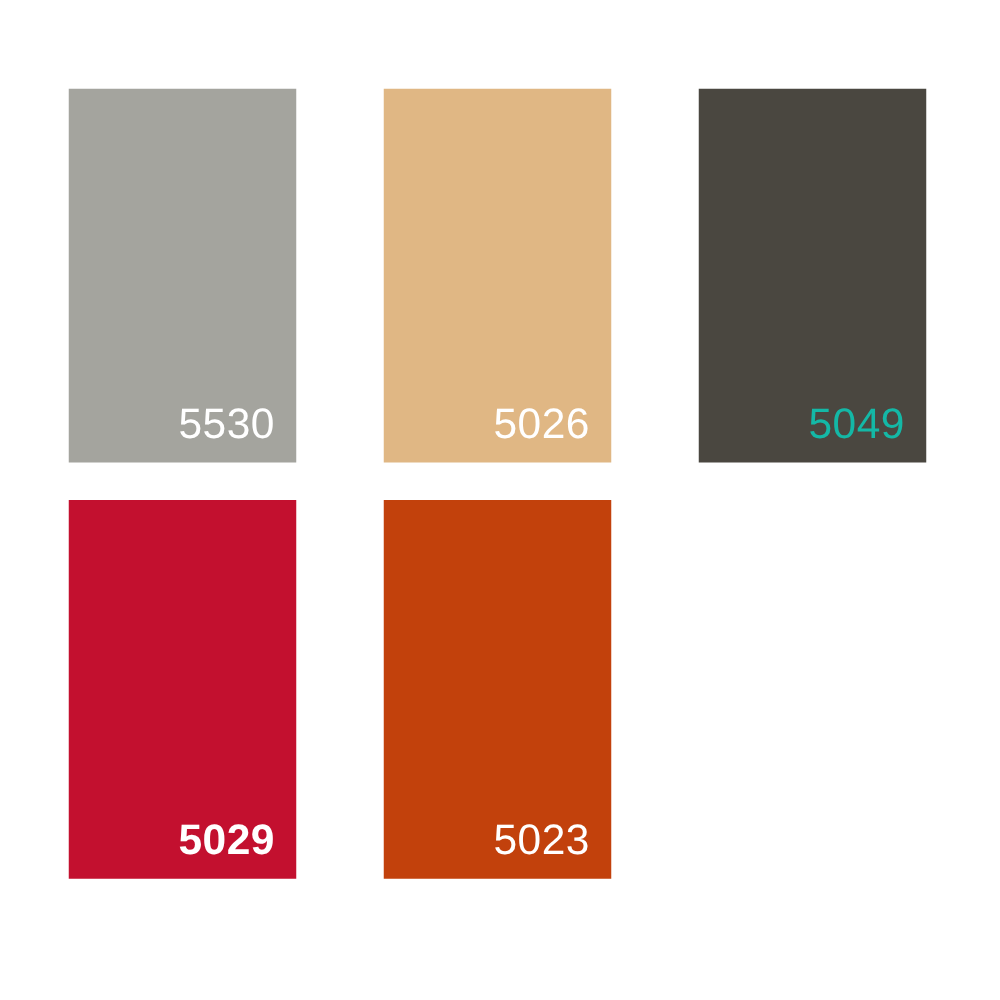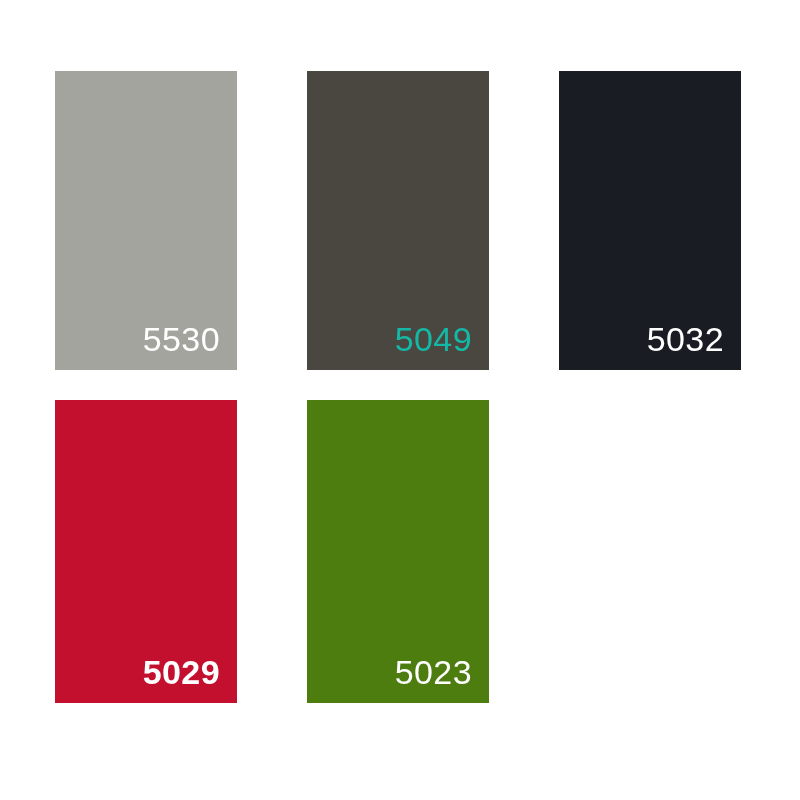--- a/index.html
+++ b/index.html
@@ -53,31 +53,31 @@
 </head>
 <body style="background-color: rgb(255, 255, 255);">
 
 <div id="swatch-board" style="background-color: rgb(255, 255, 255);">
   <div class="swatch-grid">
 
     <div class="swatch" style="background-color: rgb(164, 164, 158);">
       <span class="swatch-label" style="color: rgb(255, 255, 255);">5530</span>
     </div>
 
+    <div class="swatch" style="background-color: rgb(224, 183, 132);">
+      <span class="swatch-label" style="color: rgb(255, 255, 255);">5026</span>
+    </div>
 
     <div class="swatch" style="background-color: rgb(74, 71, 64);">
       <span class="swatch-label" style="color: #14b8a6;">5049</span>
     </div>
 
-    <div class="swatch" style="background-color: rgb(25, 29, 35);">
-      <span class="swatch-label" style="color: rgb(255, 255, 255);">5032</span>
-    </div>
 
     <div class="swatch" style="background-color: rgb(195, 16, 47);">
       <span class="swatch-label" style="color: rgb(255, 255, 255); font-weight: bold;">5029</span>
     </div>
 
-    <div class="swatch" style="background-color: #4d7c0f;">
+    <div class="swatch" style="background-color: #c2410c;">
       <span class="swatch-label" style="color: rgb(255, 255, 255);">5023</span>
     </div>
 
   </div>
 </div>
 
 </body></html>

